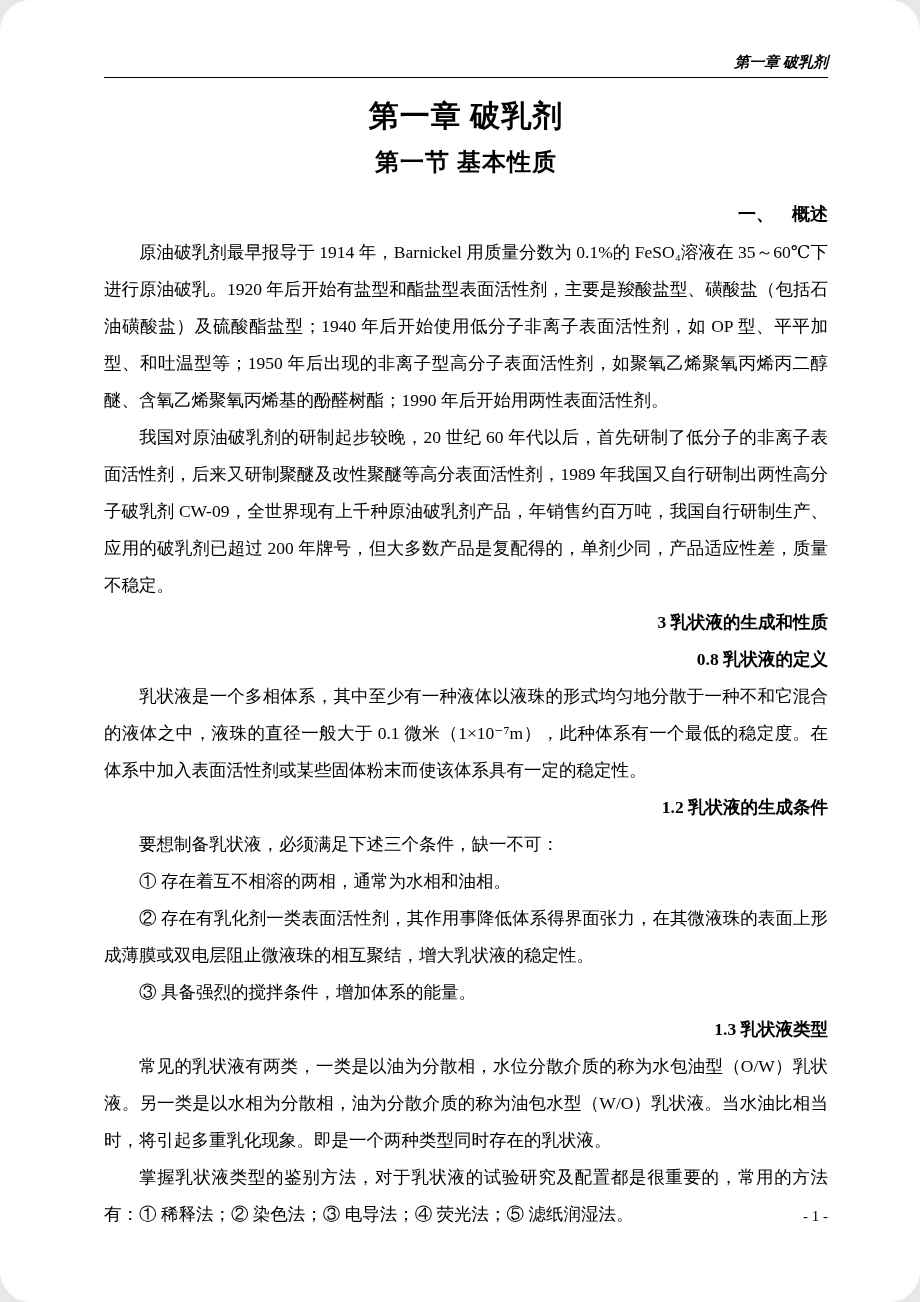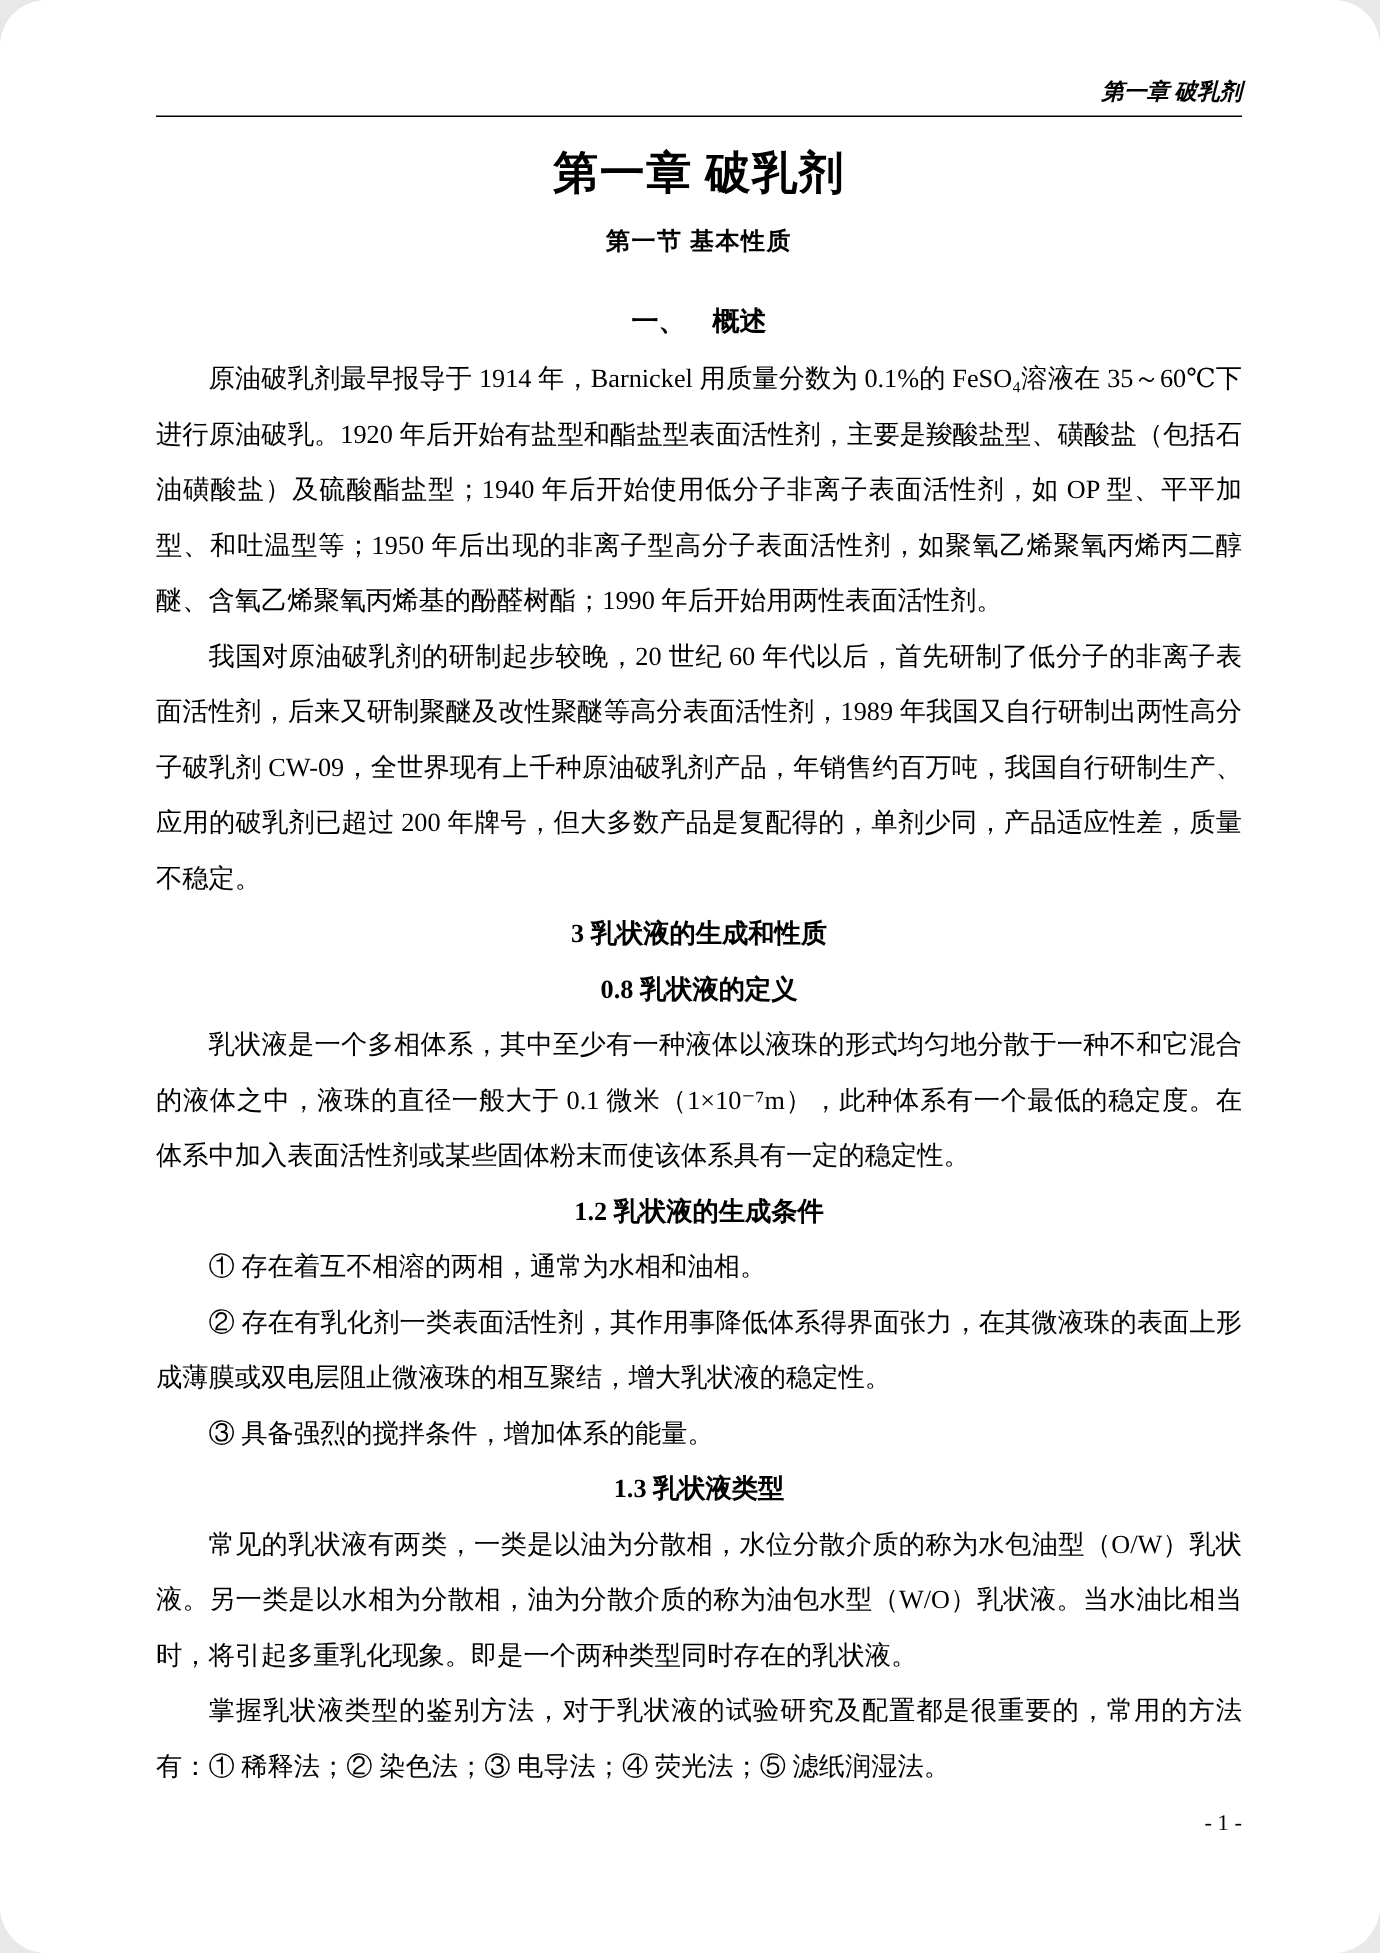--- a/index.html
+++ b/index.html
@@ -30,37 +30,37 @@
   .title {
     text-align: center;
     font-size: 30px;
     font-weight: bold;
     margin-top: 18px;
     line-height: 40px;
     letter-spacing: 1px;
   }
   .subtitle {
     text-align: center;
-    font-size: 16px;
+    font-size: 24px;
     font-weight: bold;
     margin-top: 8px;
     line-height: 36px;
     letter-spacing: 1px;
   }
   .content {
     margin-top: 14px;
     font-size: 17.5px;
     line-height: 37px;
     text-align: justify;
   }
   .content .bh {
     font-size: 17.5px;
     font-weight: bold;
     line-height: 37px;
-    text-align: center;
+    text-align: right;
   }
   .content .bh.overview {
     font-size: 18px;
     line-height: 40px;
   }
   .content .para {
     text-indent: 2em;
   }
   .footer {
     position: absolute;
@@ -83,20 +83,21 @@
   <h2 class="subtitle">第一节 基本性质</h2>
 
   <section class="content">
     <h3 class="bh overview">一、　概述</h3>
     <p class="para">原油破乳剂最早报导于 1914 年，Barnickel 用质量分数为 0.1%的 FeSO₄溶液在 35～60℃下进行原油破乳。1920 年后开始有盐型和酯盐型表面活性剂，主要是羧酸盐型、磺酸盐（包括石油磺酸盐）及硫酸酯盐型；1940 年后开始使用低分子非离子表面活性剂，如 OP 型、平平加型、和吐温型等；1950 年后出现的非离子型高分子表面活性剂，如聚氧乙烯聚氧丙烯丙二醇醚、含氧乙烯聚氧丙烯基的酚醛树酯；1990 年后开始用两性表面活性剂。</p>
     <p class="para">我国对原油破乳剂的研制起步较晚，20 世纪 60 年代以后，首先研制了低分子的非离子表面活性剂，后来又研制聚醚及改性聚醚等高分表面活性剂，1989 年我国又自行研制出两性高分子破乳剂 CW-09，全世界现有上千种原油破乳剂产品，年销售约百万吨，我国自行研制生产、应用的破乳剂已超过 200 年牌号，但大多数产品是复配得的，单剂少同，产品适应性差，质量不稳定。</p>
     <h3 class="bh">3 乳状液的生成和性质</h3>
     <h3 class="bh">0.8 乳状液的定义</h3>
     <p class="para">乳状液是一个多相体系，其中至少有一种液体以液珠的形式均匀地分散于一种不和它混合的液体之中，液珠的直径一般大于 0.1 微米（1×10⁻⁷m），此种体系有一个最低的稳定度。在体系中加入表面活性剂或某些固体粉末而使该体系具有一定的稳定性。</p>
     <h3 class="bh">1.2 乳状液的生成条件</h3>
+    <p class="para">要想制备乳状液，必须满足下述三个条件，缺一不可：</p>
     <p class="para">① 存在着互不相溶的两相，通常为水相和油相。</p>
     <p class="para">② 存在有乳化剂一类表面活性剂，其作用事降低体系得界面张力，在其微液珠的表面上形成薄膜或双电层阻止微液珠的相互聚结，增大乳状液的稳定性。</p>
     <p class="para">③ 具备强烈的搅拌条件，增加体系的能量。</p>
     <h3 class="bh">1.3 乳状液类型</h3>
     <p class="para">常见的乳状液有两类，一类是以油为分散相，水位分散介质的称为水包油型（O/W）乳状液。另一类是以水相为分散相，油为分散介质的称为油包水型（W/O）乳状液。当水油比相当时，将引起多重乳化现象。即是一个两种类型同时存在的乳状液。</p>
     <p class="para">掌握乳状液类型的鉴别方法，对于乳状液的试验研究及配置都是很重要的，常用的方法有：① 稀释法；② 染色法；③ 电导法；④ 荧光法；⑤ 滤纸润湿法。</p>
   </section>
 
   <div class="footer">
     <span>- 1 -</span>

